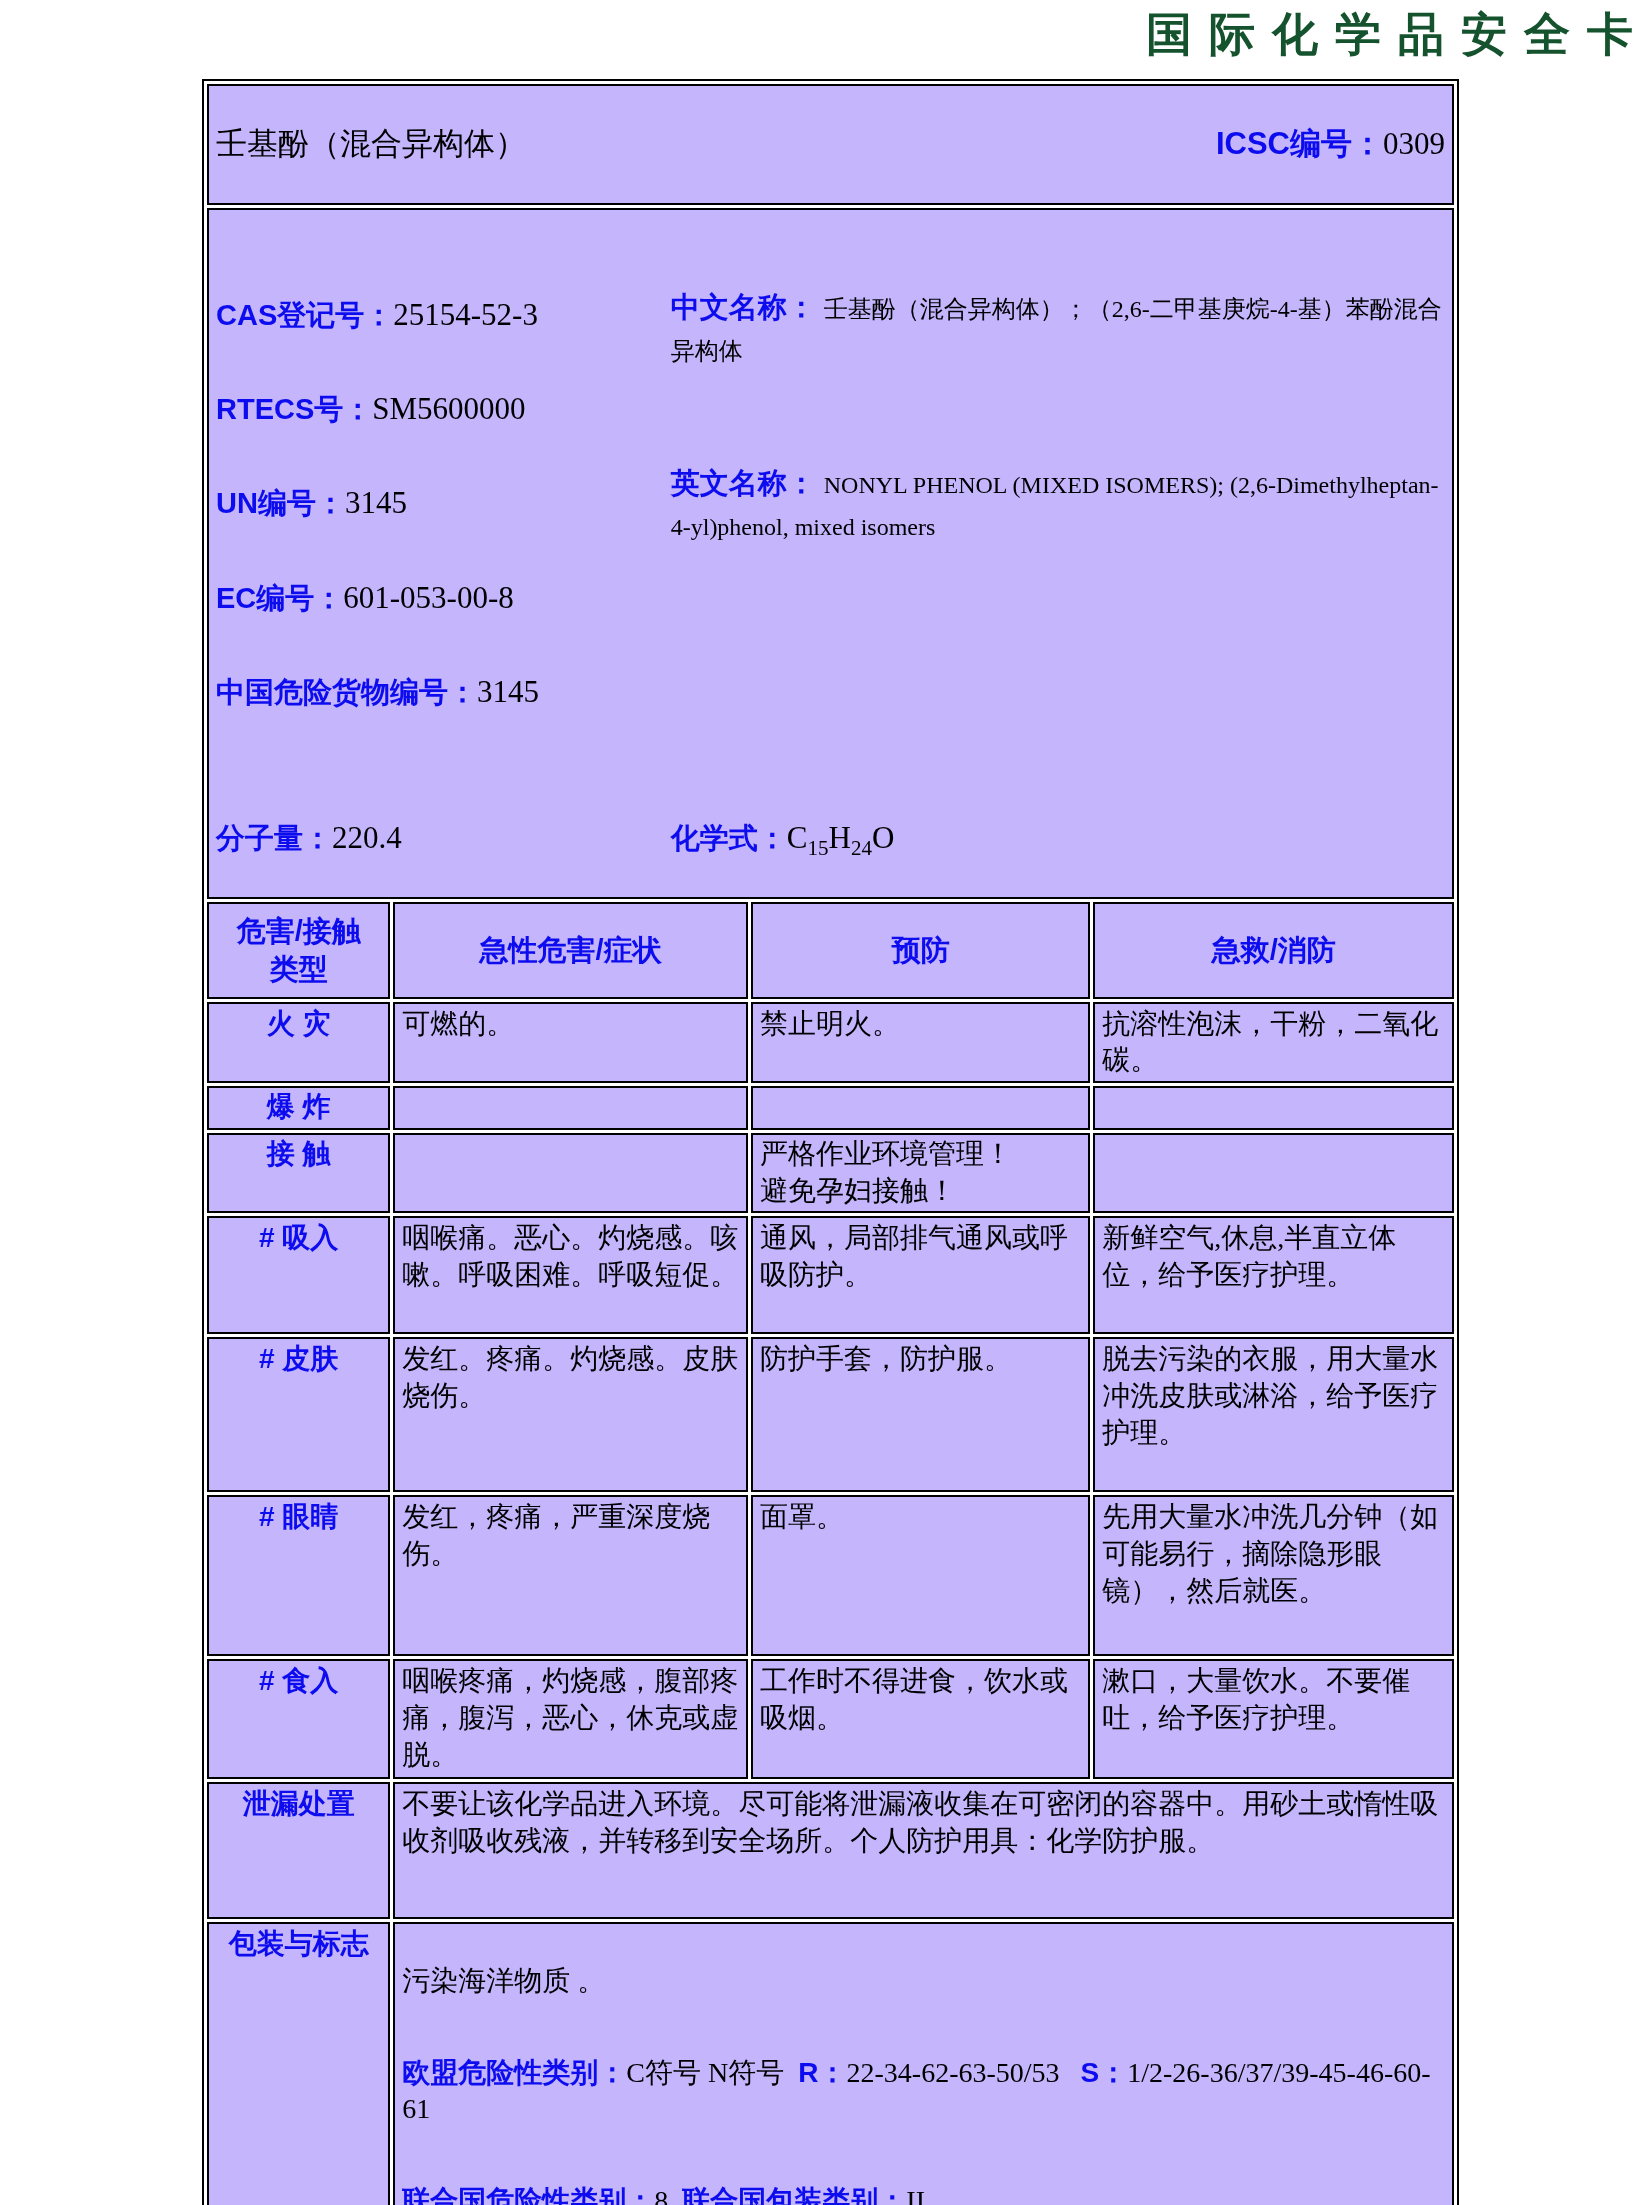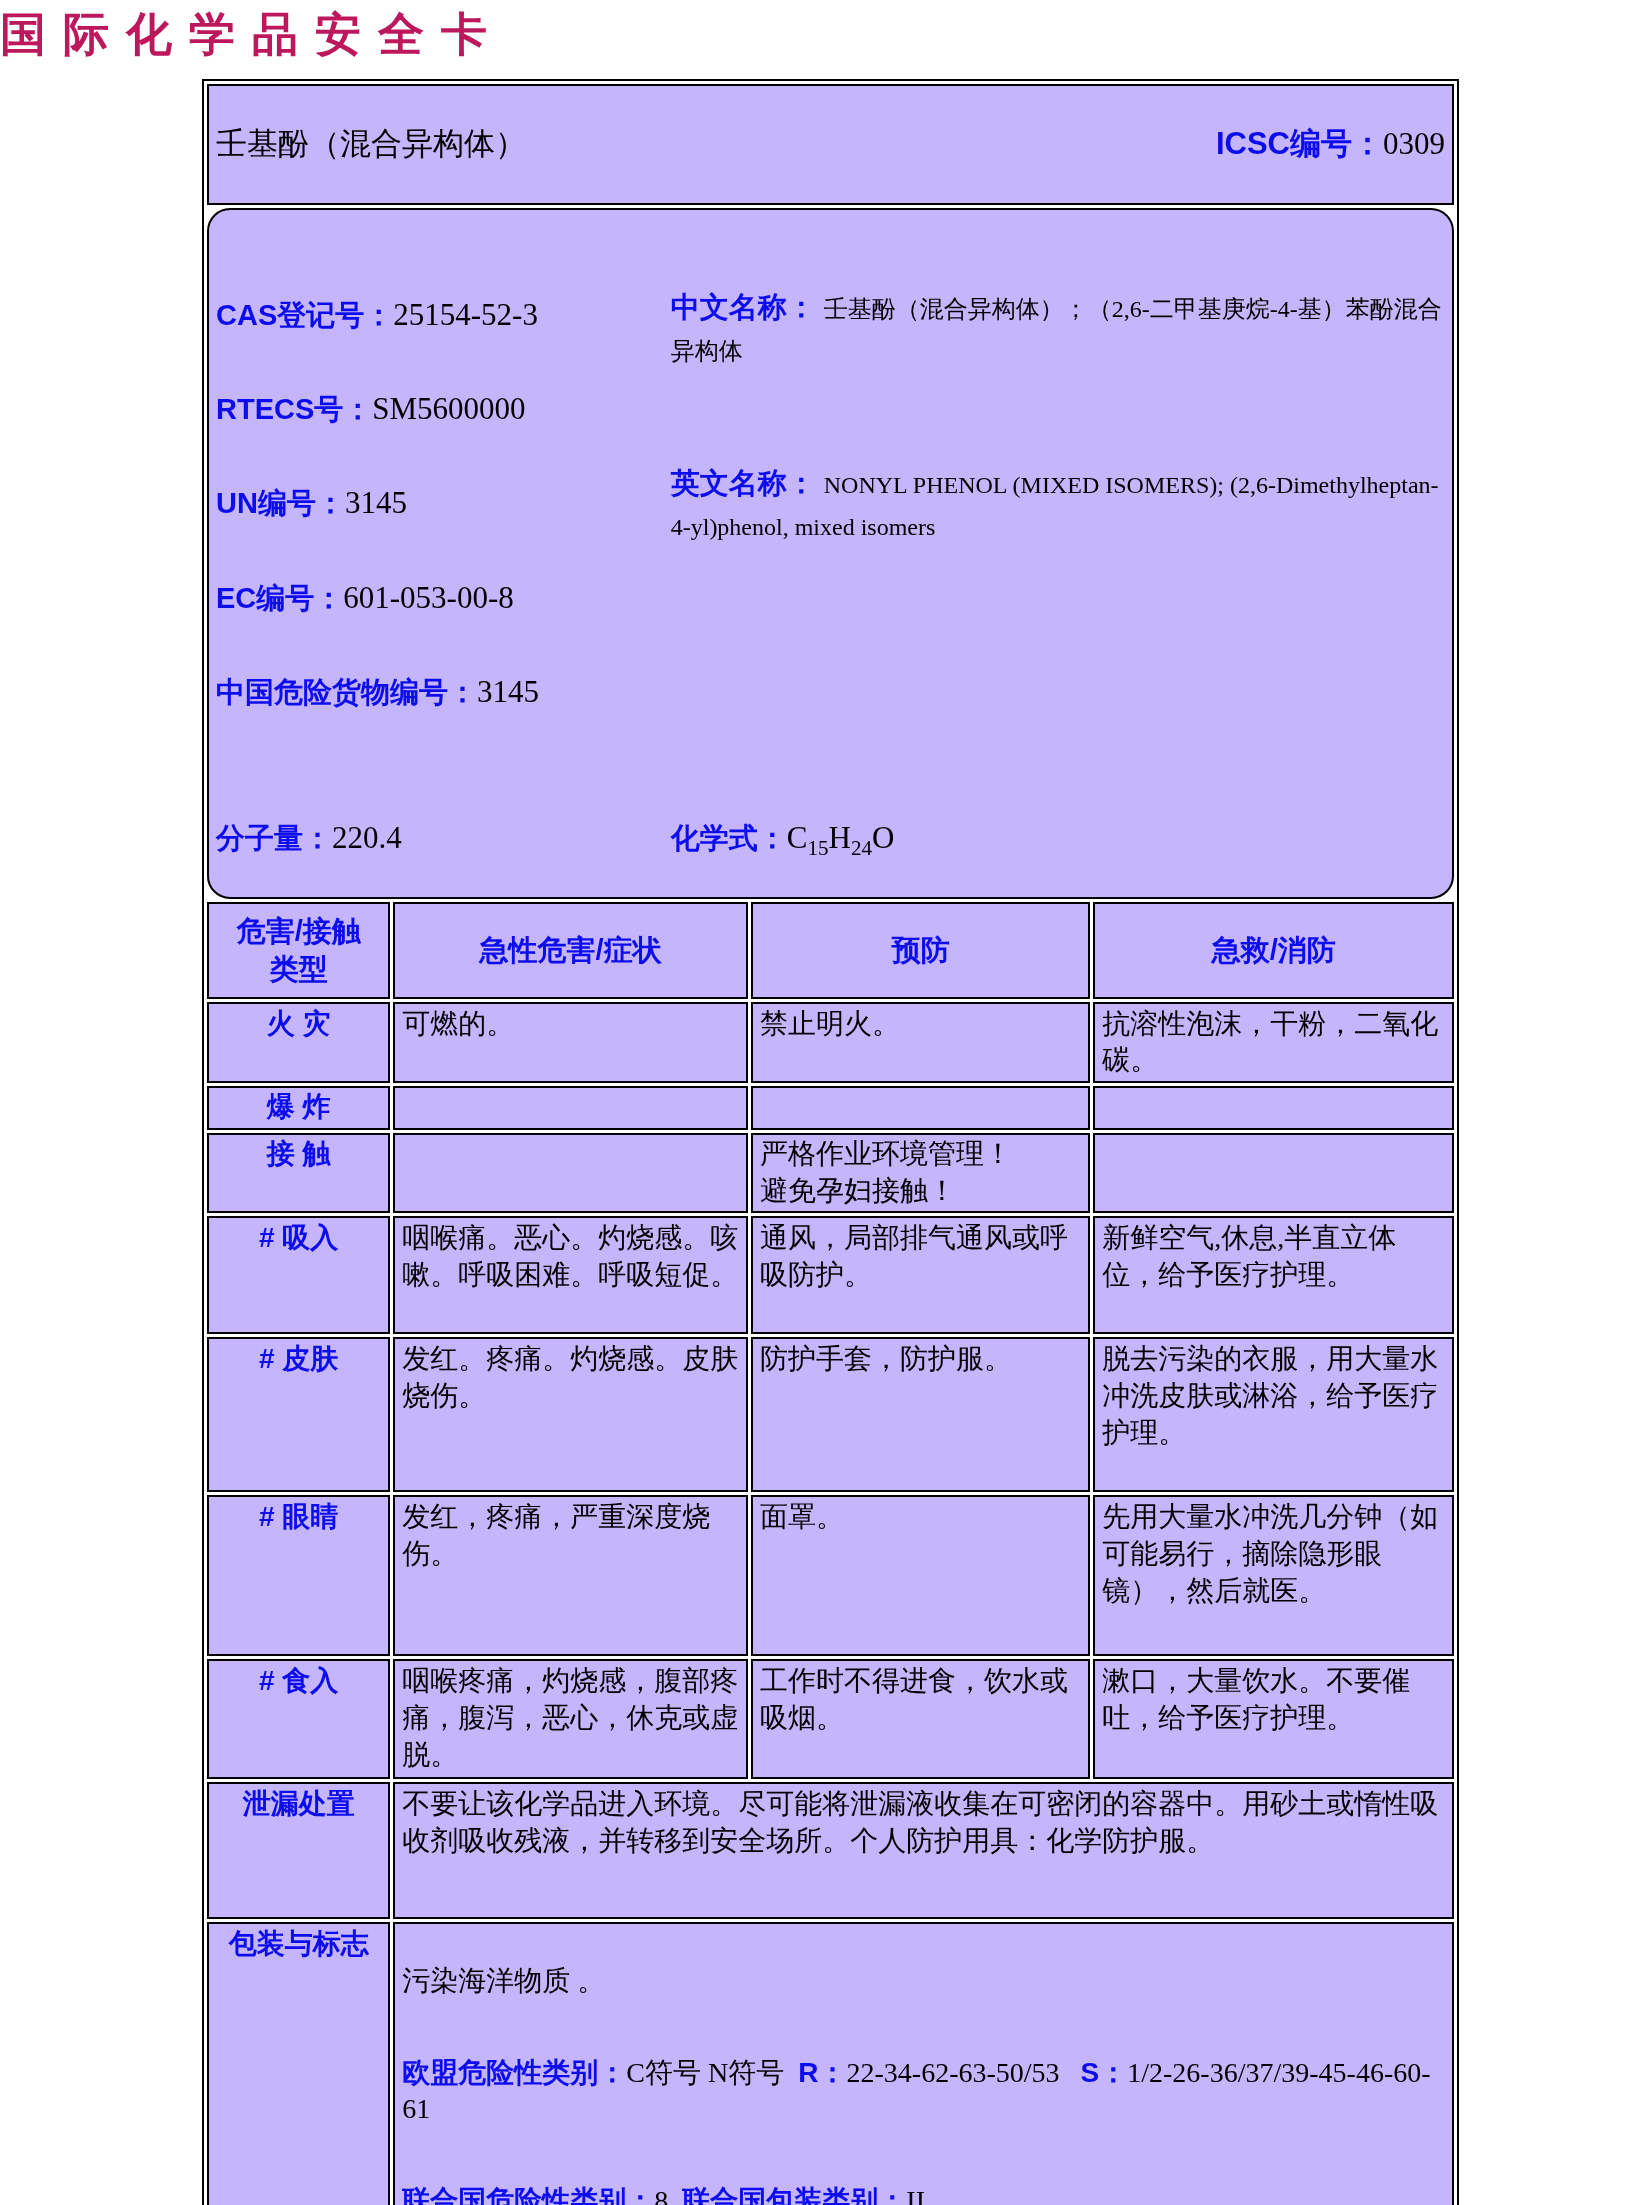--- a/index.html
+++ b/index.html
@@ -4,22 +4,22 @@
 <style>
   html,body{margin:0;padding:0;background:#ffffff;}
   body{
     width:1650px;height:2205px;position:relative;
     font-family:"Liberation Serif","DejaVu Serif",serif;
     color:#000;
     -webkit-font-smoothing:antialiased;
   }
   .page-title{
     margin:4.2px 0 12.6px 0;
-    text-align:left;
-    color:#be185d;
+    text-align:right;
+    color:#14532d;
     font-family:Liberation Sans, sans-serif;
     font-weight:bold;
     font-size:46px;
     letter-spacing:17px;
   }
   table.card{
     border-collapse:separate;
     border-spacing:3.5px;
     border:2.8px solid #000;
     width:1257px;
@@ -40,21 +40,21 @@
   col.c1{width:181px;} col.c2{width:350px;} col.c3{width:335px;} col.c4{width:356px;}
 
   .blue{color:#0c0cee;font-weight:bold;font-family:"Liberation Sans","DejaVu Sans",sans-serif;}
   .black{color:#000;}
 
   
   .title-cell{vertical-align:middle;height:64px;}
   .title-flex{display:flex;justify-content:space-between;align-items:center;font-size:31px;}
 
   
-  .id-cell{height:322px;padding:9.8px 8.4px 5.6px 8.4px;border-radius:23px;}
+  .id-cell{height:322px;padding:9.8px 8.4px 5.6px 8.4px;}
   .id-wrap{display:flex;}
   .id-left{width:37%;}
   .id-right{width:63%;}
   .id-line{line-height:1.85;font-size:29px;white-space:nowrap;}
   .id-line .black{font-size:31px;}
   .name-block{font-size:29px;line-height:1.45;}
   .name-block .black{font-size:24px;margin-left:8px;}
   .name-en{margin-top:55px;}
   .mol-line{display:flex;margin-top:24px;font-size:29px;}
   .mol-mw{width:37%;}

